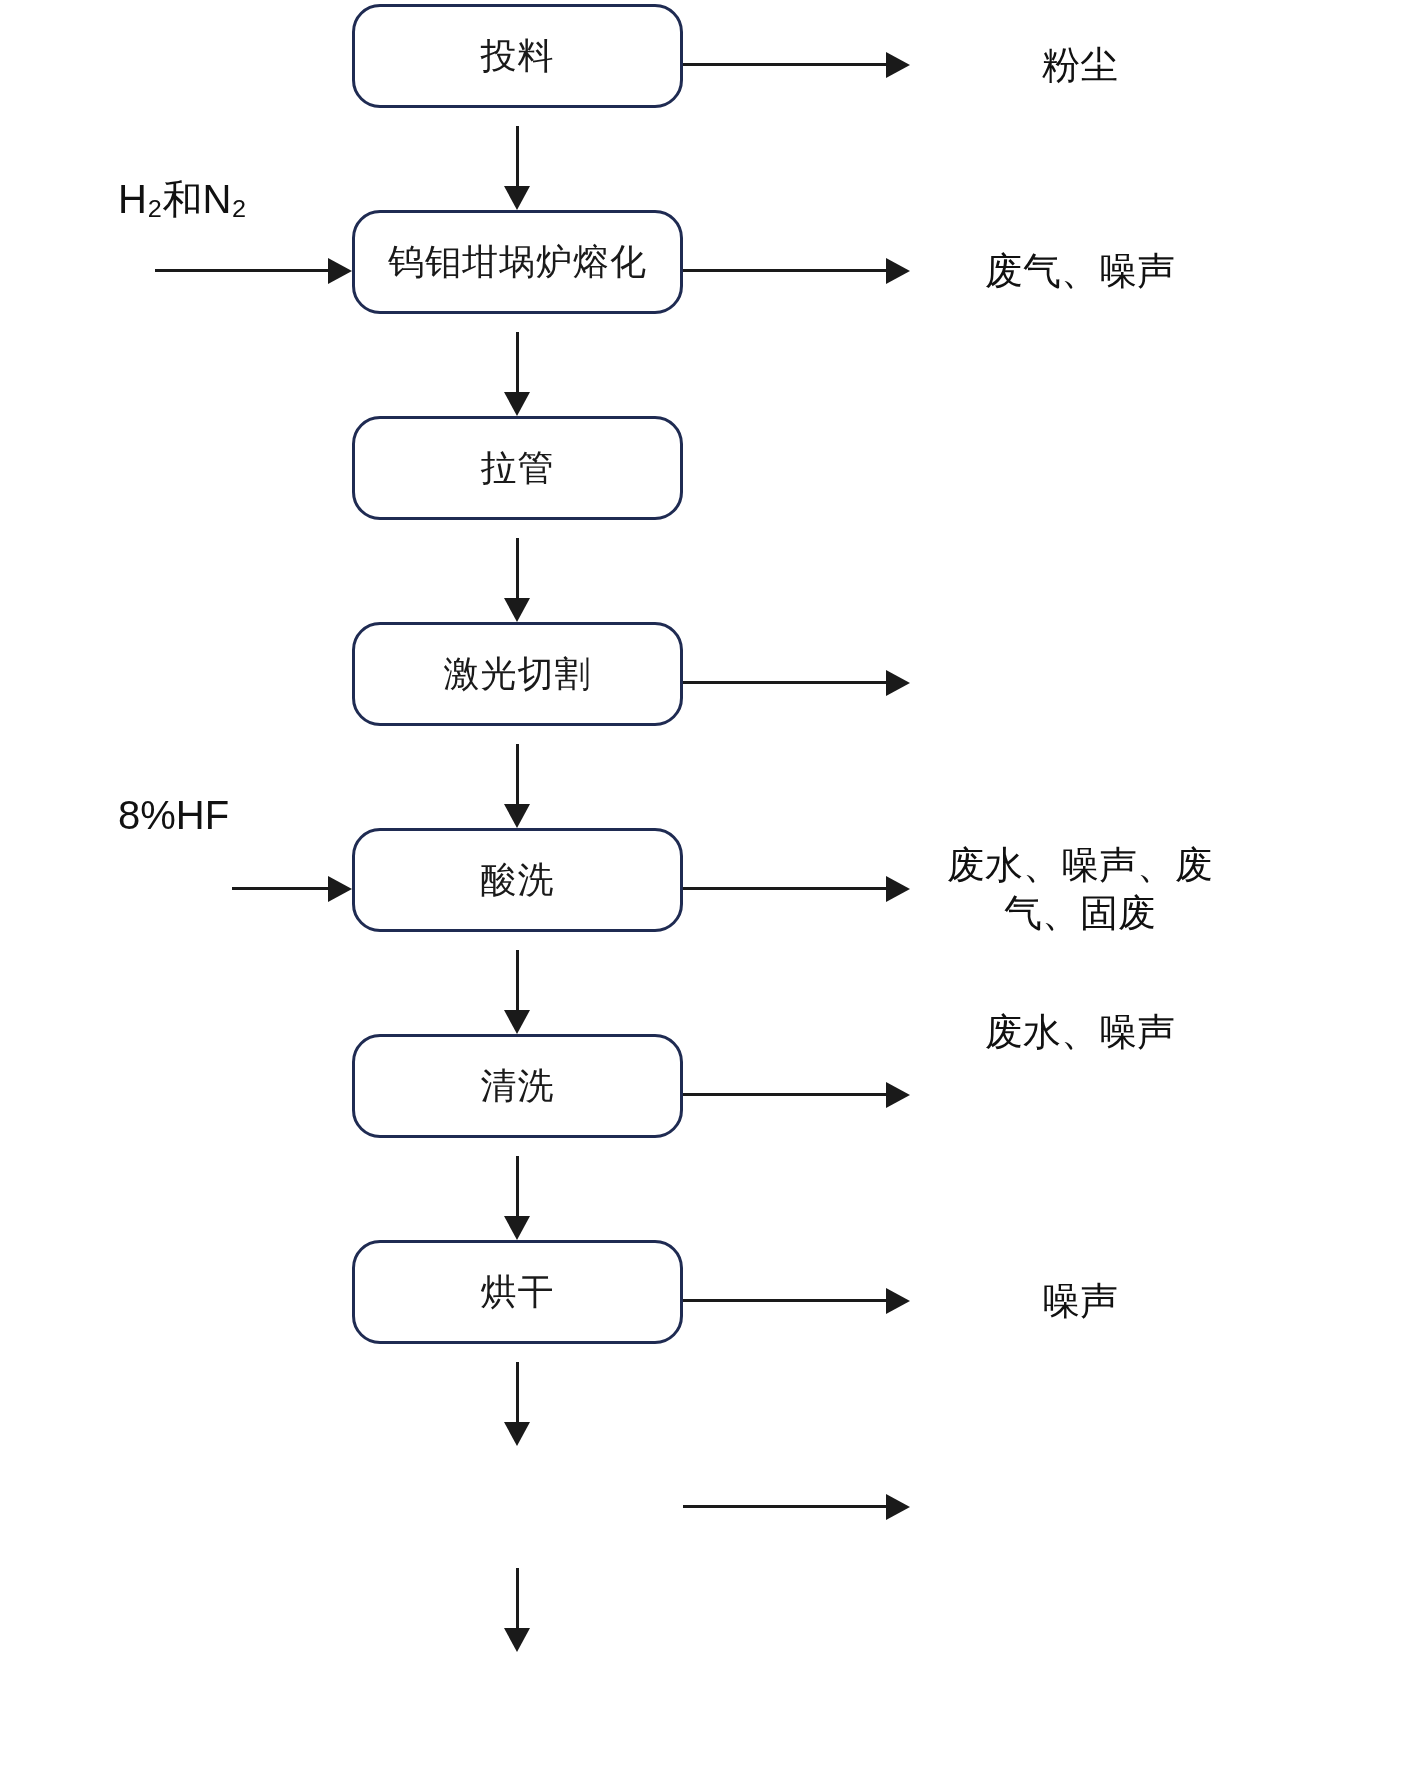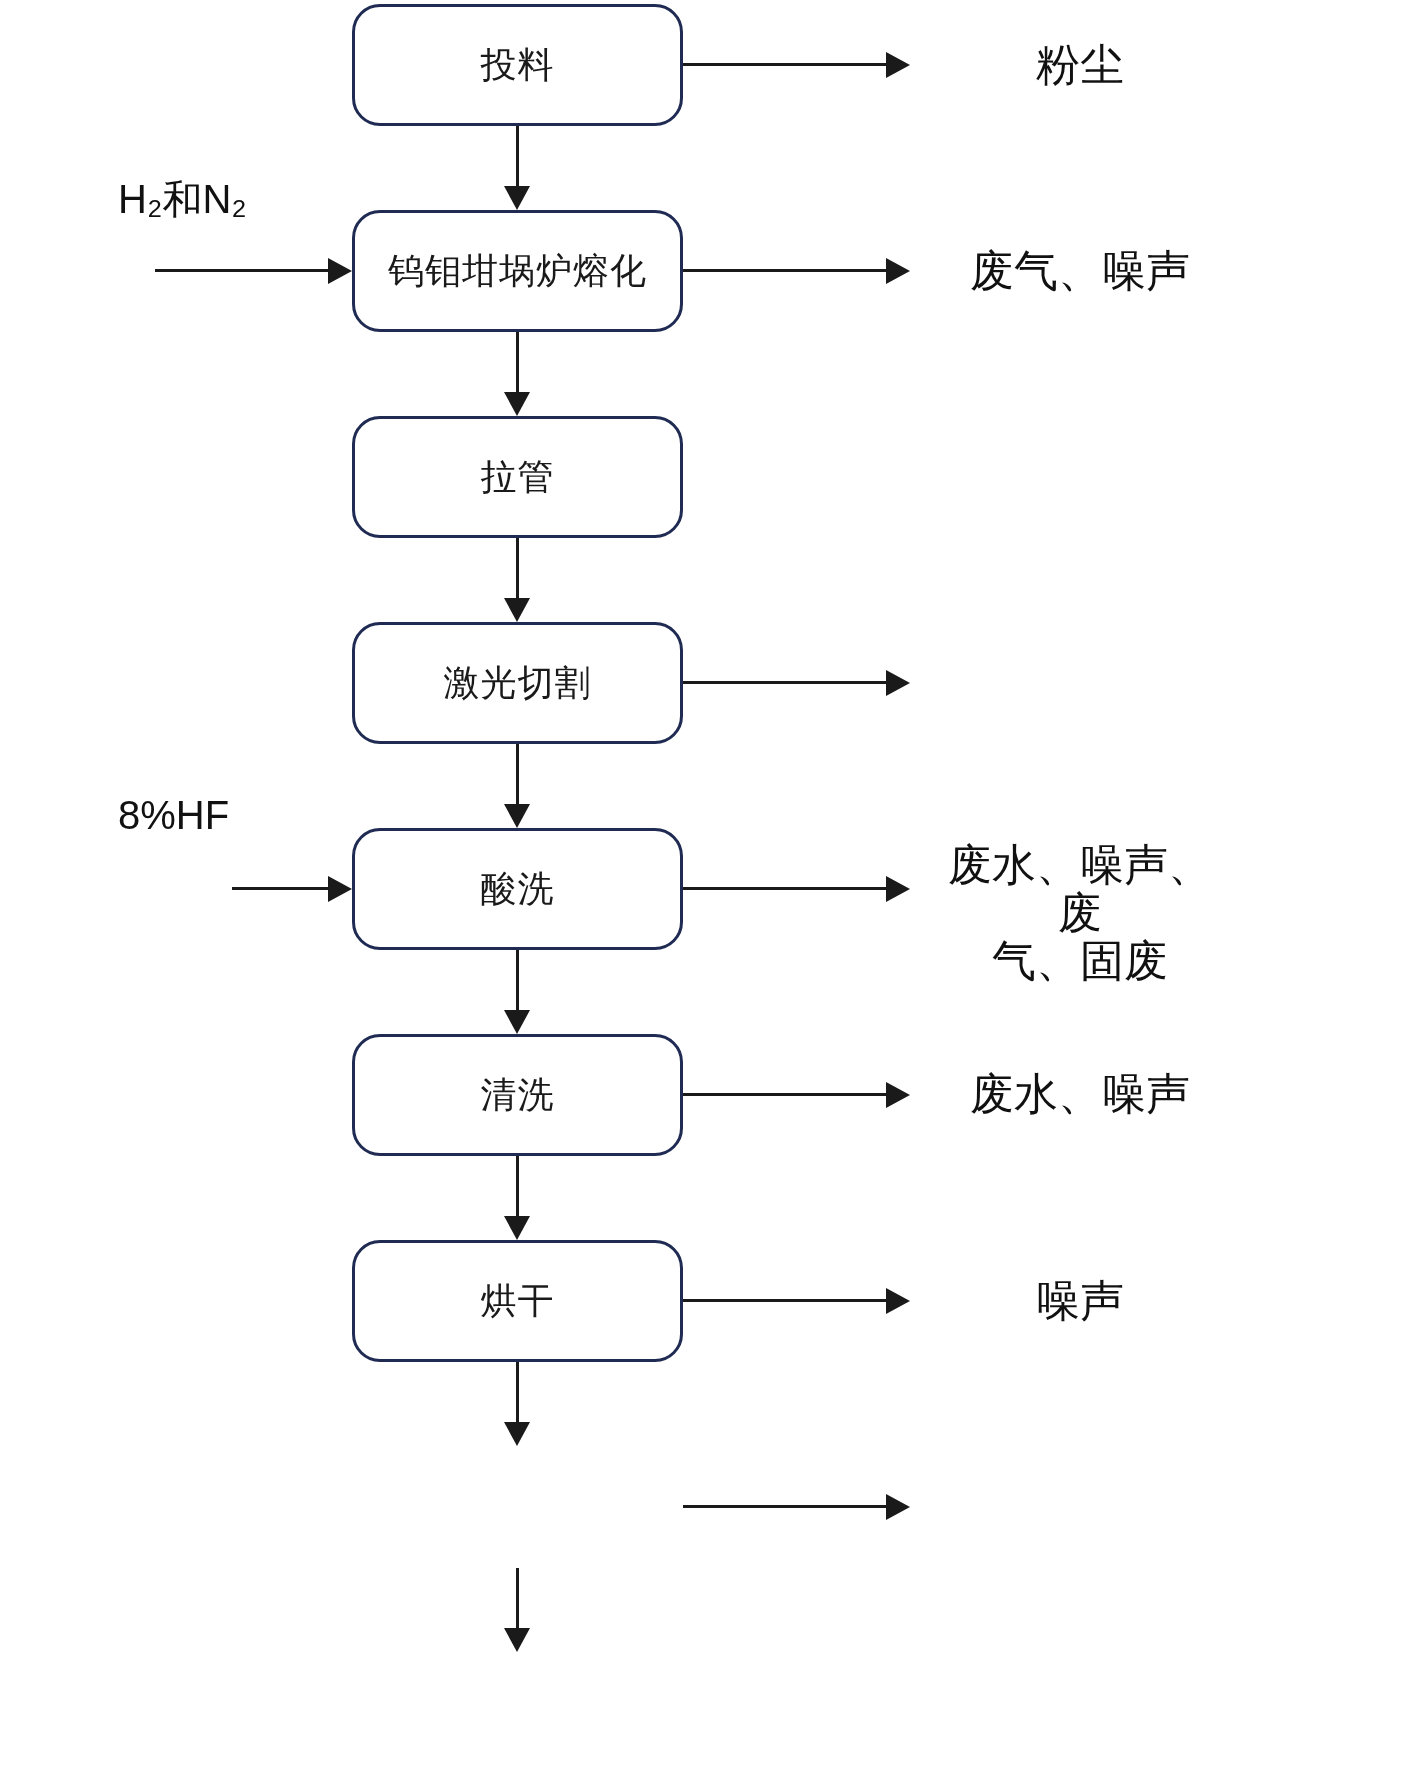--- a/index.html
+++ b/index.html
@@ -12,21 +12,21 @@
     position: relative;
     width: 1406px;
     height: 1775px;
     background: #ffffff;
     overflow: hidden;
   }
   .box {
     position: absolute;
     left: 352px;
     width: 331px;
-    height: 122px;
+    height: 104px;
     box-sizing: border-box;
     border: 3px solid #1f2b52;
     border-radius: 28px;
     background: #ffffff;
     display: flex;
     align-items: center;
     justify-content: center;
   }
   .box-label {
     font-size: 36px;
@@ -57,21 +57,21 @@
     width: 0; height: 0;
     border-top: 13px solid transparent;
     border-bottom: 13px solid transparent;
     border-left: 24px solid #1a1a1a;
   }
   .side-label {
     position: absolute;
     left: 930px;
     width: 300px;
     text-align: center;
-    font-size: 44px;
+    font-size: 38px;
     line-height: 48px;
     color: #111111;
     white-space: pre-line;
   }
   .input-label {
     position: absolute;
     font-size: 40px;
     color: #111111;
   }
 </style>
@@ -131,21 +131,21 @@
 气、固废</div>
 
   <div class="vline" style="top:950px; height:60px"></div>
   <div class="varrow" style="top:1010px"></div>
 
   <div class="box" style="top:1034px">
     <span class="box-label">清洗</span>
   </div>
   <div class="hline" style="left:683px; top:1093px; width:203px"></div>
   <div class="harrow" style="left:886px; top:1082px"></div>
-  <div class="side-label" style="top:1070px">废水、噪声</div>
+  <div class="side-label" style="top:1008px">废水、噪声</div>
 
   <div class="vline" style="top:1156px; height:60px"></div>
   <div class="varrow" style="top:1216px"></div>
 
   <div class="box" style="top:1240px">
     <span class="box-label">烘干</span>
   </div>
   <div class="hline" style="left:683px; top:1299px; width:203px"></div>
   <div class="harrow" style="left:886px; top:1288px"></div>
   <div class="side-label" style="top:1277px">噪声</div>

